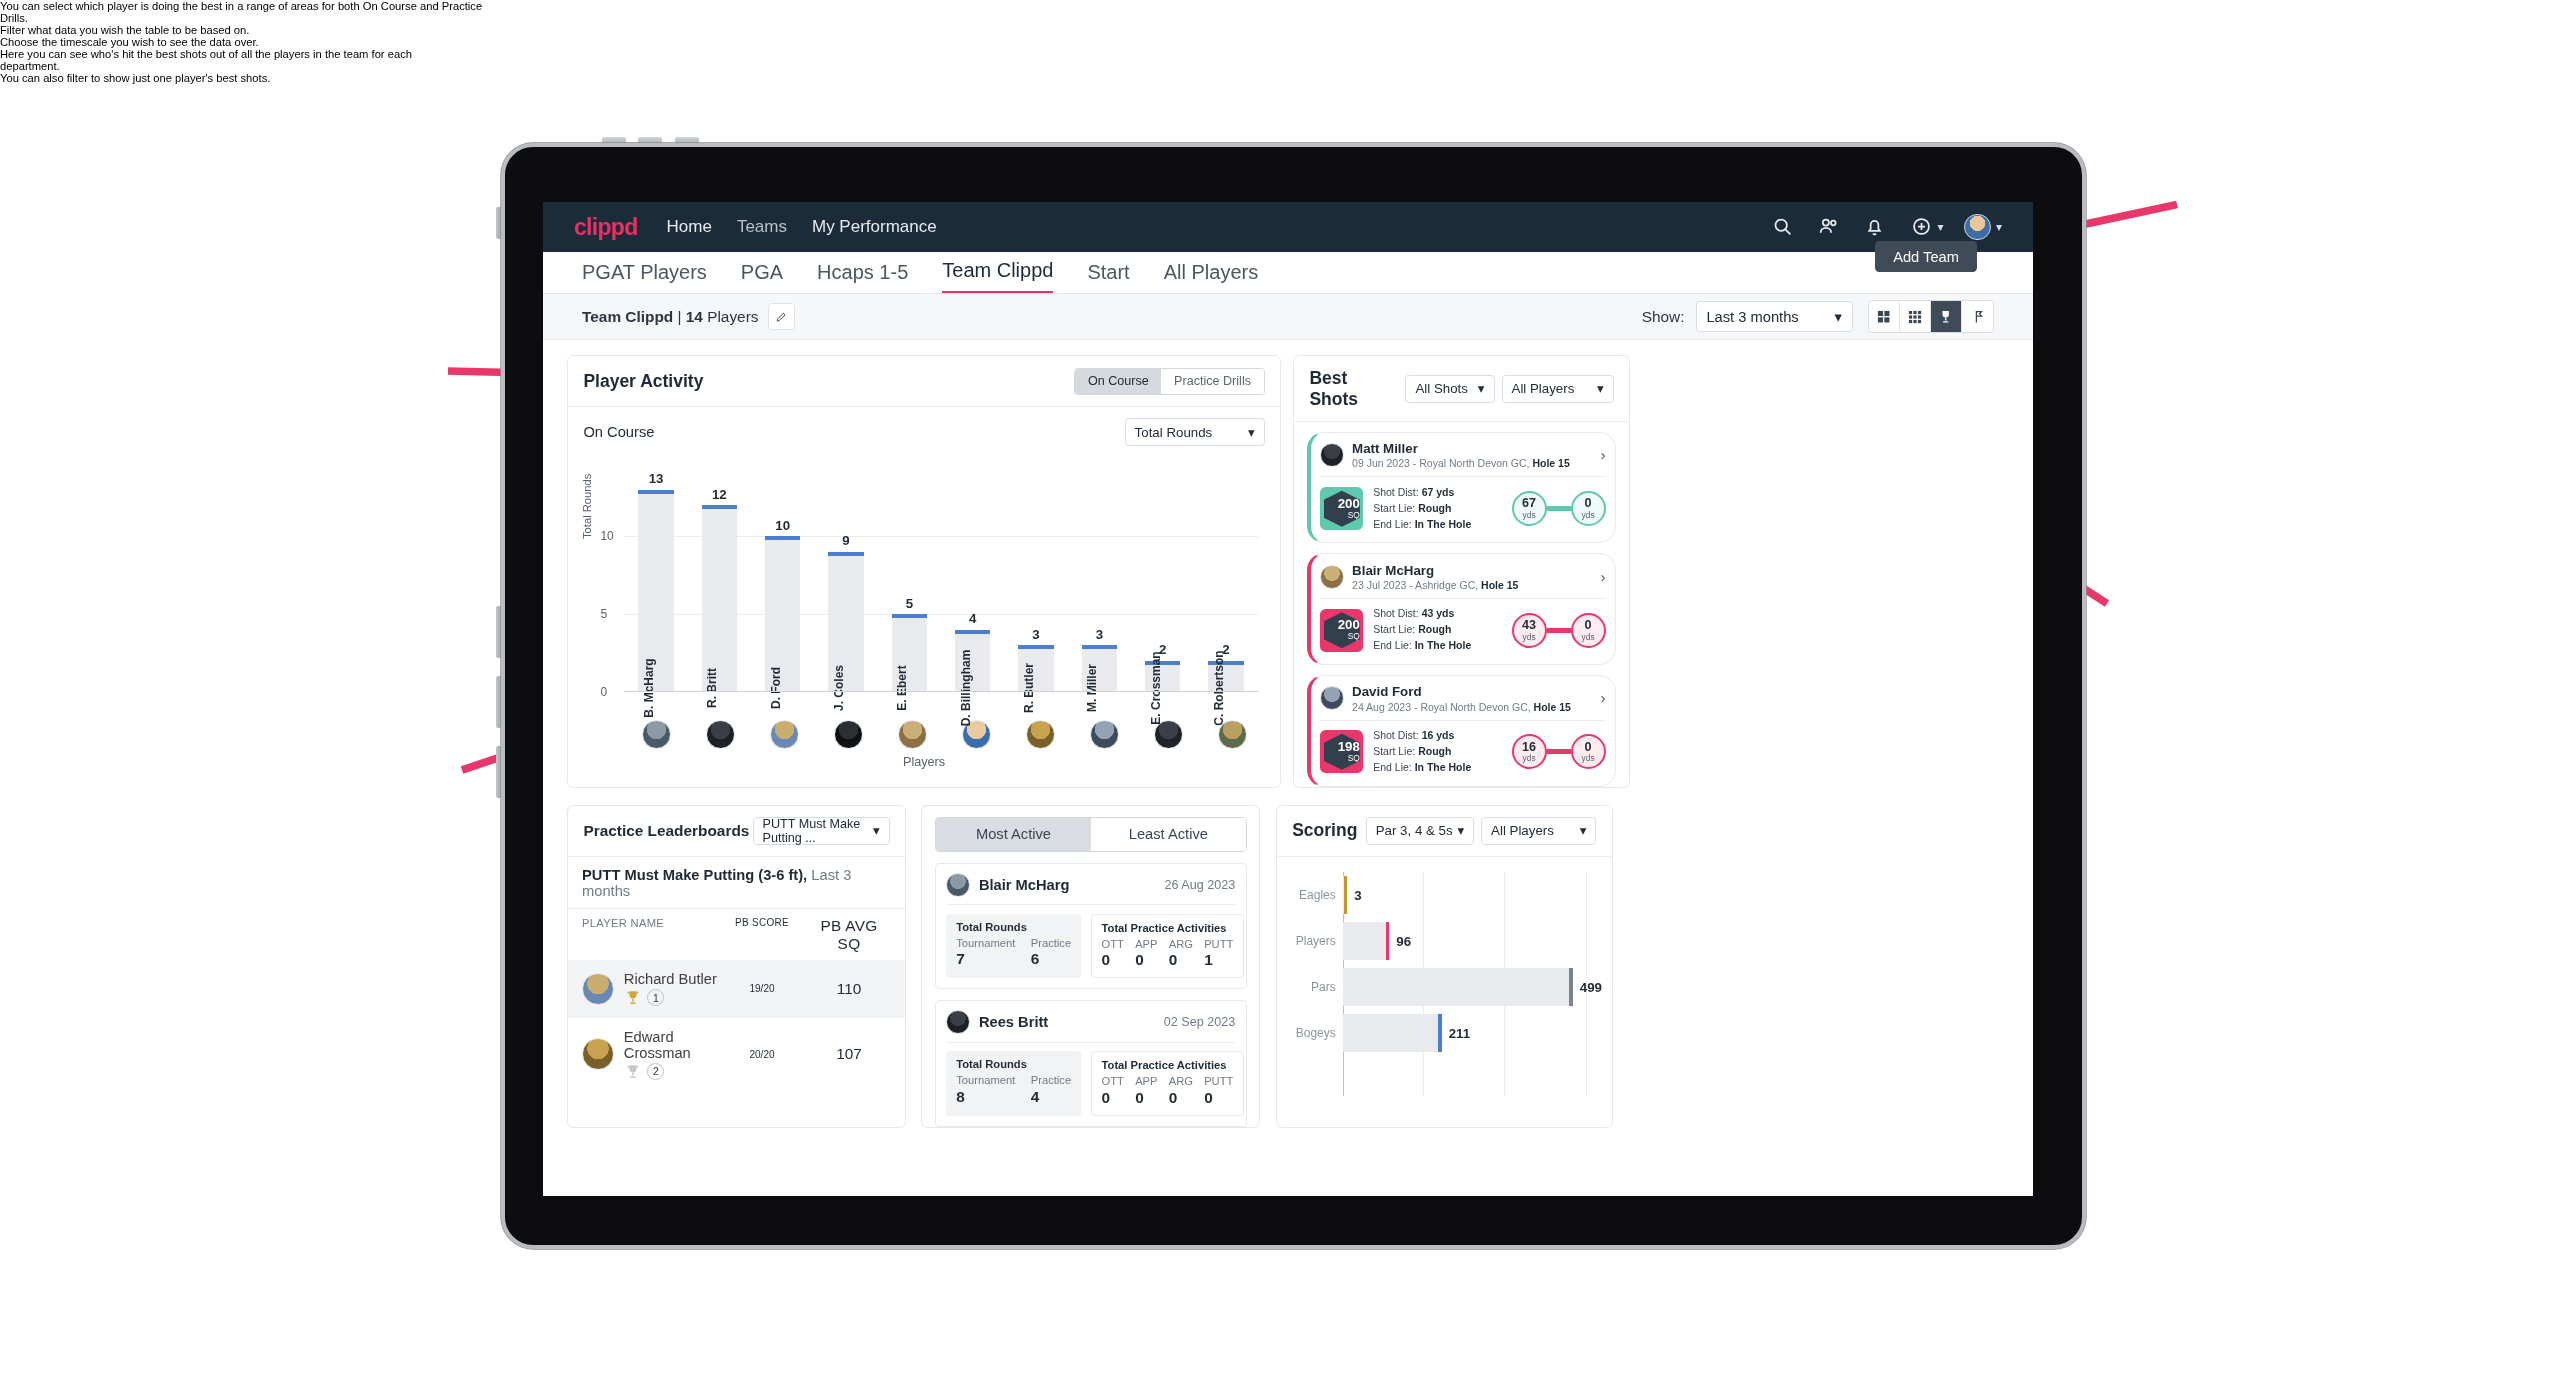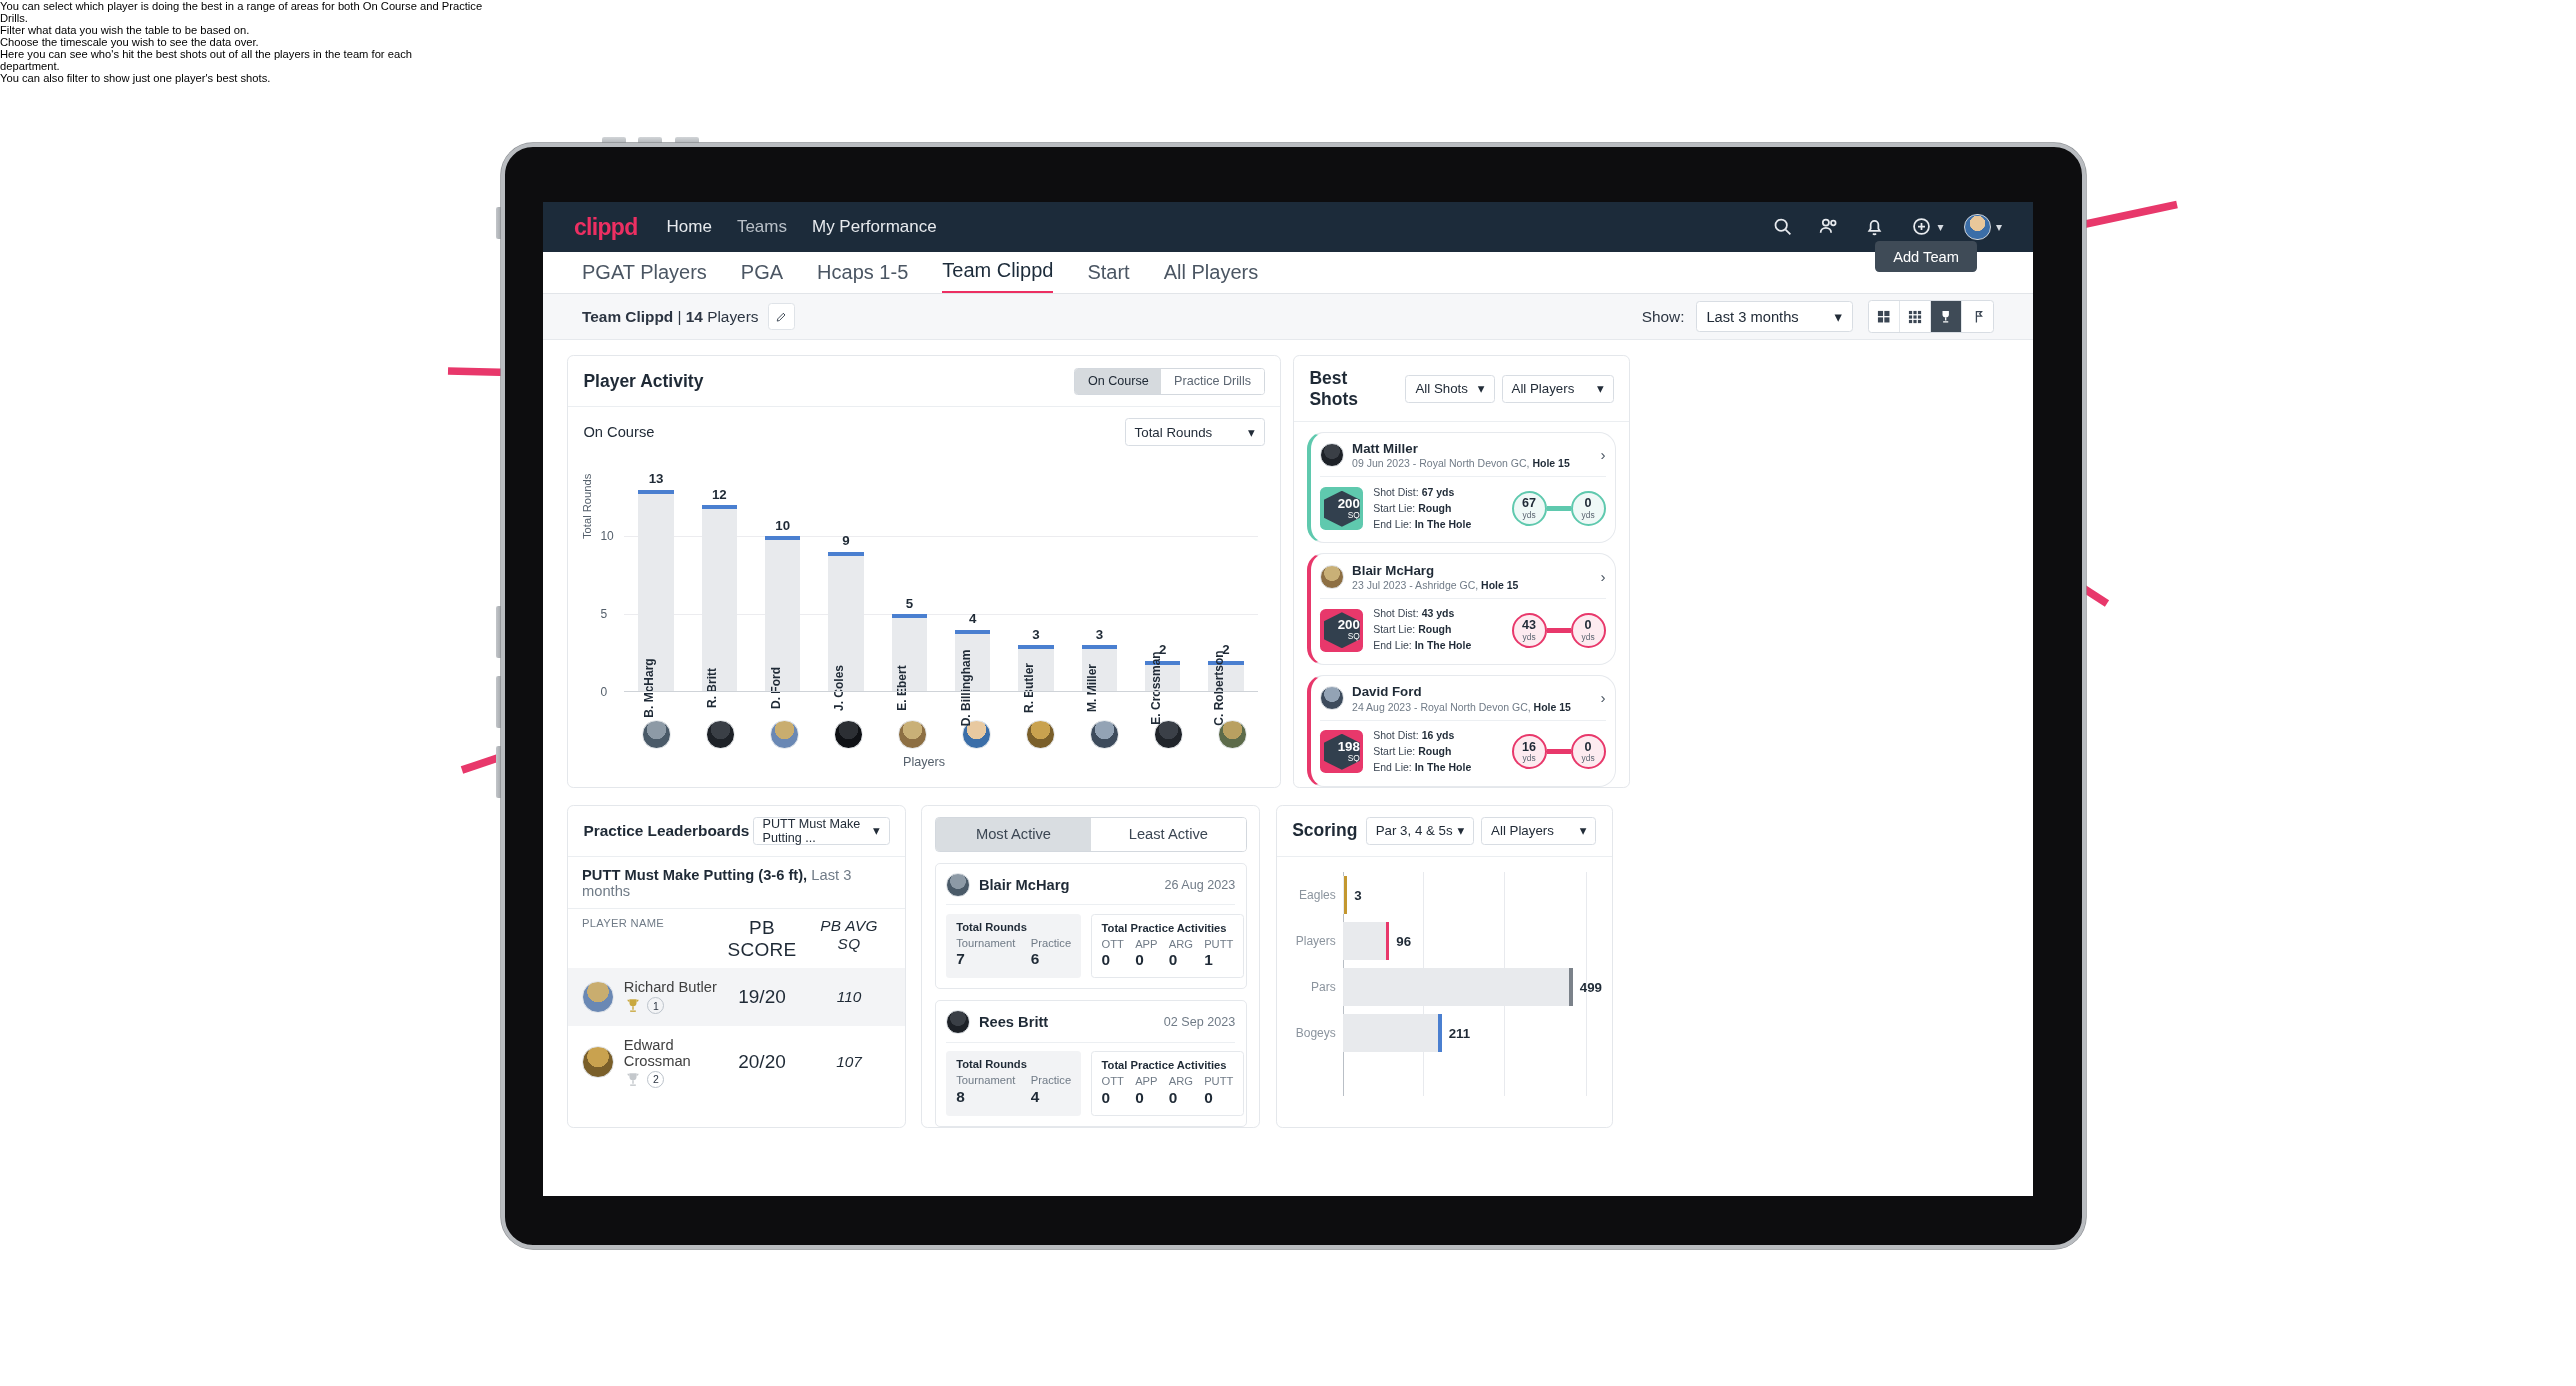--- a/index.html
+++ b/index.html
@@ -168,22 +168,22 @@
              color:#707b87; letter-spacing:0.3px; }
   .lb-row { display:flex; align-items:center; padding:11.2px 14px; }
   .lb-row.alt { background:#f3f4f6; }
   .lb-av { width:32px; height:32px; border-radius:50%; border:1.4px solid #e3e6ea;
            margin-right:9.8px; }
   .lb-name { font-size:14.7px; color:#404040; }
   .lb-badges { display:flex; align-items:center; margin-top:2.1px; }
   .badge-num { width:17px; height:17px; border-radius:50%; border:0.7px solid #bcc3cb;
                font-size:10.5px; display:flex; align-items:center;
                justify-content:center; color:#2c3542; margin-left:5.6px; }
-  .lb-c1 { width:90px; text-align:center; font-size:19px; color:#1f2a36; }
-  .lb-c2 { width:84px; text-align:center; font-size:15.4px; color:#1f2a36;font-style:italic; }
+  .lb-c1 { width:90px; text-align:center; font-size:10px; color:#1f2a36; }
+  .lb-c2 { width:84px; text-align:center; font-size:15.4px; color:#1f2a36; }
 
   
   #ma { width:339px; }
   #ma-tabs { display:flex; margin:11.2px 12.6px 0 12.6px; border:0.7px solid #d3d8de;
              border-radius:4.2px; overflow:hidden; }
   #ma-tabs div { flex:1; text-align:center; font-size:14.7px; padding:8.4px 0;
                  color:#3b4653; background:#fff; }
   #ma-tabs div.on { background:#d9dde1; }
   .ma-card { margin:11.2px 12.6px 0 12.6px; border:0.7px solid #e5e8ec; border-radius:4.9px;
              padding:9px 10.5px 9.8px 10.5px; }

